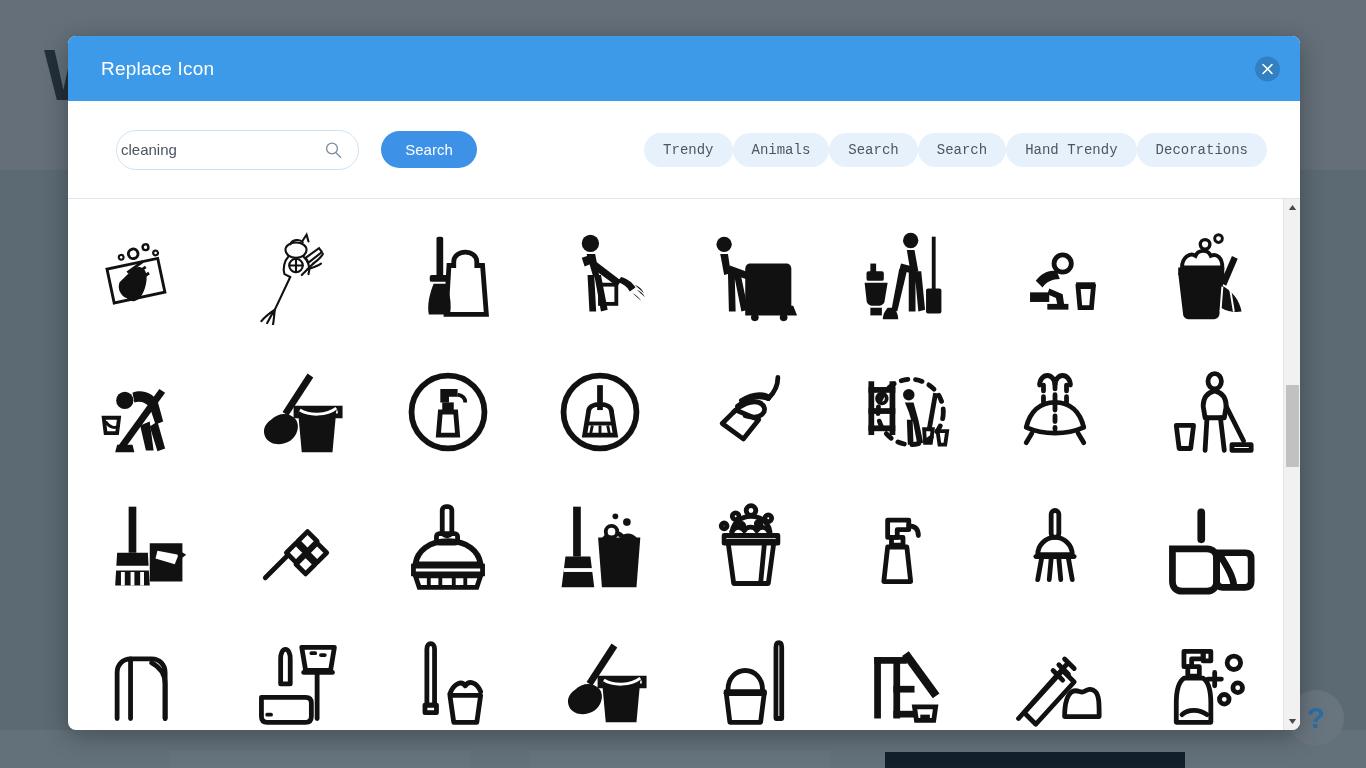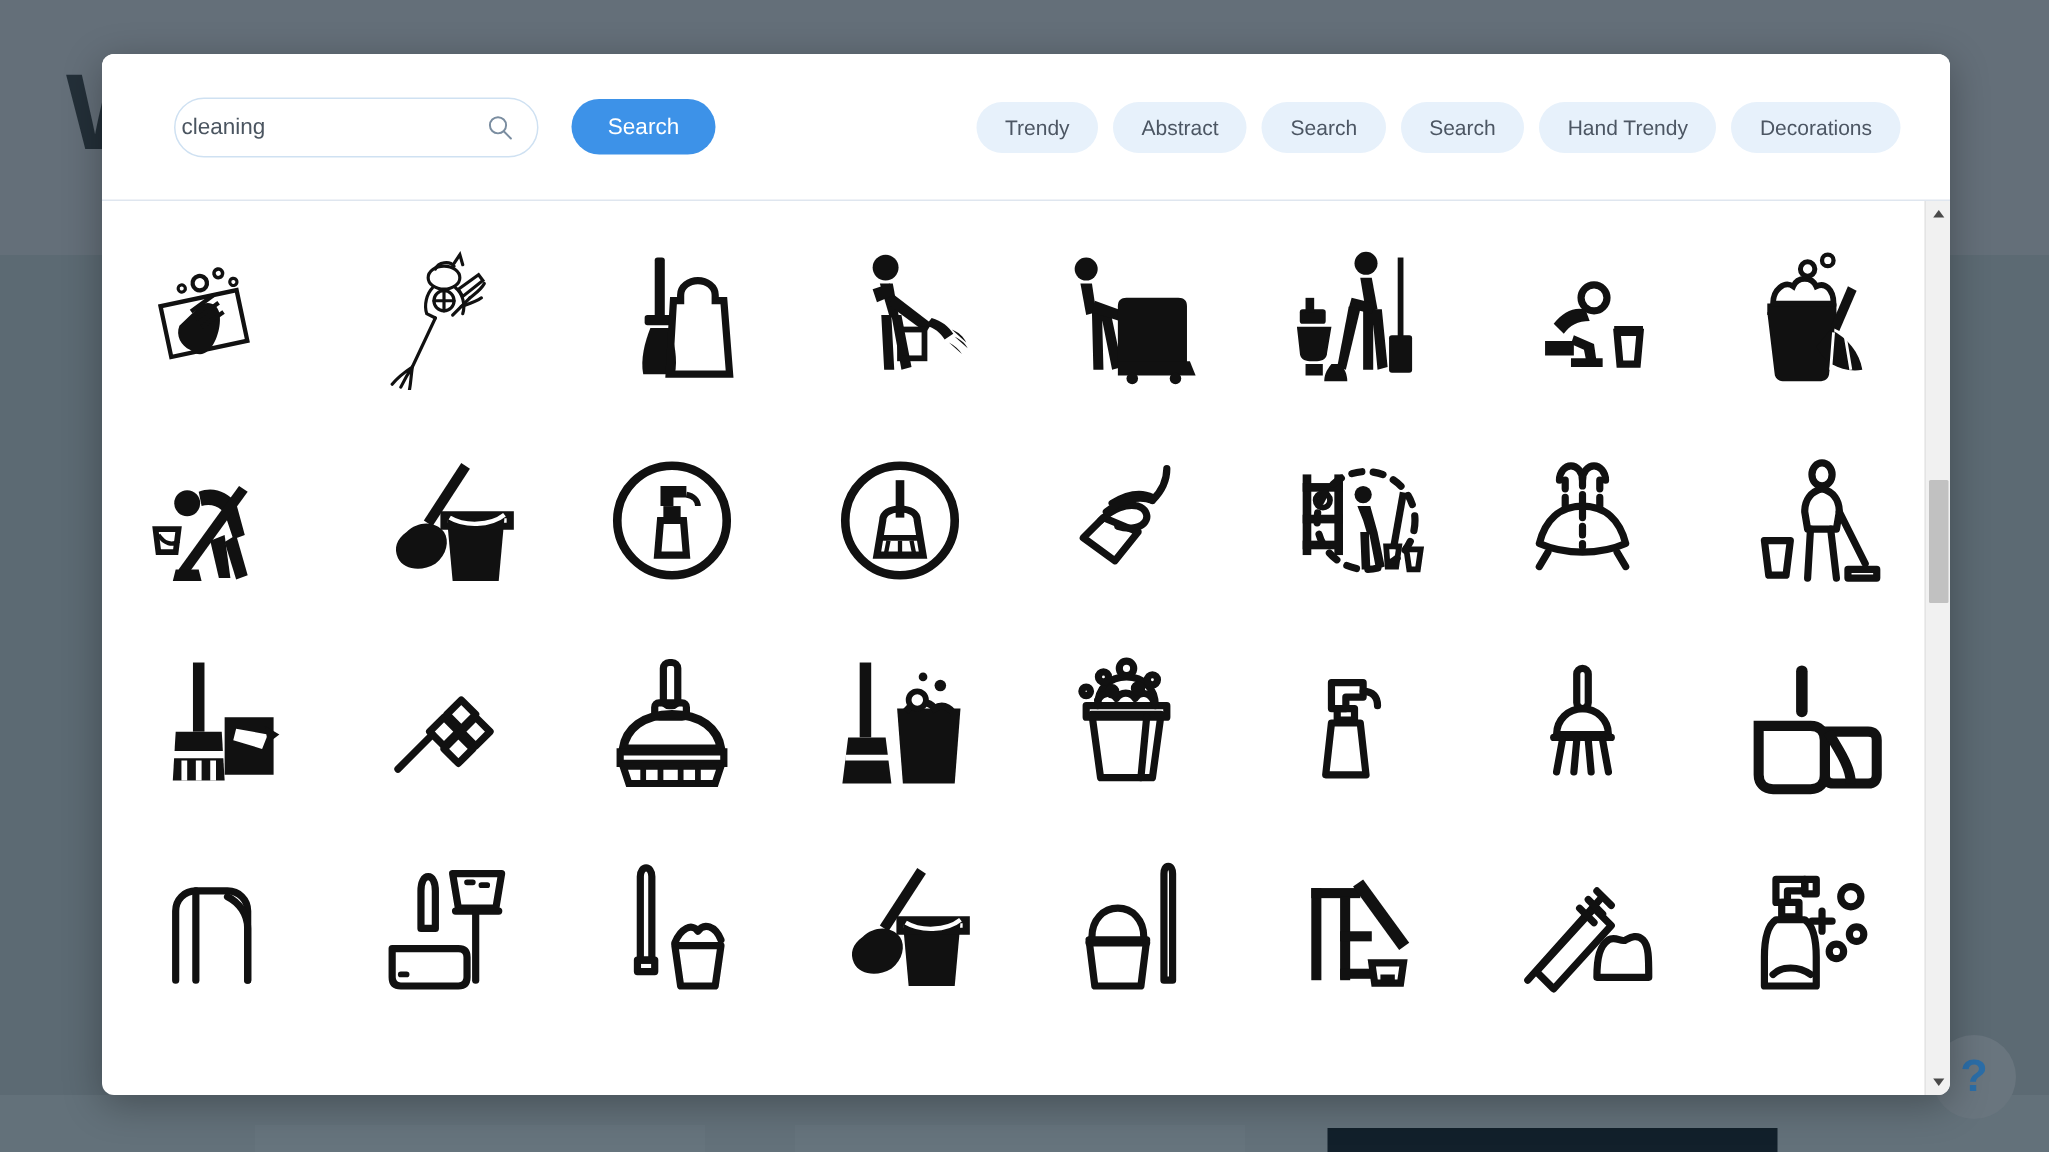--- a/index.html
+++ b/index.html
@@ -113,21 +113,21 @@
     width: 96px; height: 37px;
     border-radius: 19px;
     background: #3d92e8;
     color: #fff; font-size: 15px;
     display: flex; align-items: center; justify-content: center;
     cursor: pointer; border: none;
     font-family: "Liberation Sans", sans-serif;
   }
   .chips {
     margin-left: auto;
-    display: flex; align-items: center; gap: 10px;
+    display: flex; align-items: center;  font-family: Liberation Mono, monospace;
   }
   .chip {
     height: 34px;
     padding: 0 19px;
     border-radius: 17px;
     background: #e7f1fb;
     color: #4c5663; font-size: 14px;
     display: flex; align-items: center; justify-content: center;
     cursor: pointer; white-space: nowrap;
   }
@@ -185,37 +185,45 @@
   <div class="bg-band-mid"></div>
   <div class="bg-wordmark">W</div>
   <div class="bg-card c1"></div>
   <div class="bg-card c2"></div>
   <div class="bg-card c3"></div>
   <div class="help-fab">?</div>
 </div>
 
 <div id="modal">
 
+  <div class="modal-header">
+    <div class="modal-title">Replace Icon</div>
+    <div class="modal-close">
+      <svg width="11" height="11" viewBox="0 0 11 11" aria-hidden="true">
+        <path d="M1 1 L10 10 M10 1 L1 10" stroke="#ffffff" stroke-width="1.6" stroke-linecap="round" fill="none"></path>
+      </svg>
+    </div>
+  </div>
 
   <div class="search-bar">
     <div class="search-box">
       <span class="search-value">cleaning</span>
       <span class="search-icon">
         <svg width="17" height="17" viewBox="0 0 17 17" aria-hidden="true">
           <circle cx="7" cy="7" r="5.4" fill="none" stroke="#7a8da0" stroke-width="1.3"></circle>
           <path d="M11 11.2 L15.6 15.8" stroke="#7a8da0" stroke-width="1.3" stroke-linecap="round"></path>
         </svg>
       </span>
     </div>
 
     <button class="search-btn">Search</button>
 
     <div class="chips">
       <div class="chip">Trendy</div>
-      <div class="chip">Abstract</div>
+      <div class="chip">Animals</div>
       <div class="chip">Search</div>
       <div class="chip">Search</div>
       <div class="chip">Hand Trendy</div>
       <div class="chip">Decorations</div>
     </div>
   </div>
 
   <div class="results-wrap">
     <div class="grid" id="icon-grid">
         <div class="icon-cell">

